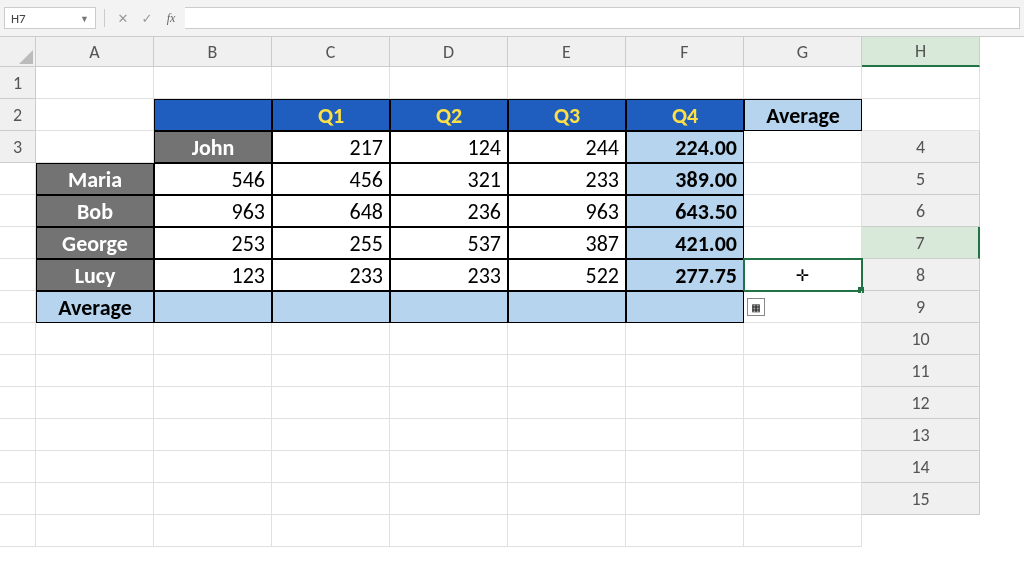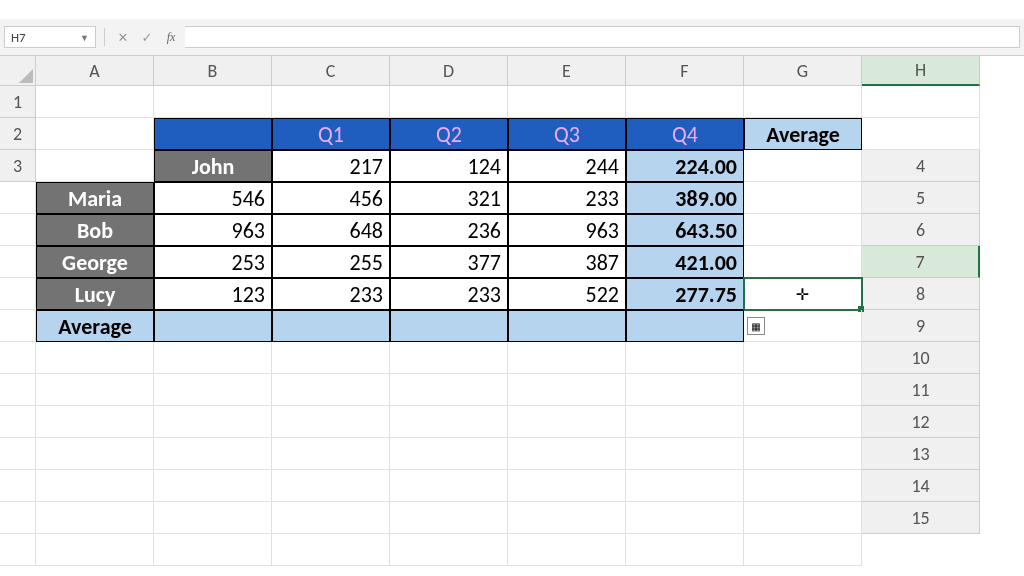--- a/index.html
+++ b/index.html
@@ -1,36 +1,36 @@
 <!DOCTYPE html>
 <html><head>
   <meta charset="utf-8">
   <style>
     * { box-sizing: border-box; margin: 0; padding: 0; }
     body { font-family: Calibri, Arial, sans-serif; background: #fff; overflow: hidden; width: 1024px; height: 576px; position: relative; }
     
-    .formula-bar { height: 28px; background: #f3f3f3; border-bottom: 1px solid #ccc; display: flex; align-items: center; padding: 18px 4px; gap: 4px; margin-top: 19px; }
+    .formula-bar { height: 28px; background: #f3f3f3; border-bottom: 1px solid #ccc; display: flex; align-items: center; padding: 18px 4px; gap: 4px; }
     .name-box { width: 92px; height: 22px; background: #fff; border: 1px solid #ccc; display: flex; align-items: center; padding: 0 6px; font-size: 13px; color: #444; justify-content: space-between; }
     .name-box-chevron { color: #777; font-size: 9px; }
     .fb-sep { width: 1px; height: 18px; background: #ccc; margin: 0 4px; }
     .fb-btn { width: 20px; height: 20px; display: flex; align-items: center; justify-content: center; color: #999; font-size: 13px; }
     .fx { font-style: italic; font-family: "Times New Roman", serif; color: #666; font-size: 12px; }
     .formula-input { flex: 1; height: 22px; background: #fff; border: 1px solid #ccc; border-left:none; padding: 0 6px; font-size: 13px; }
 
     .grid-wrap { display: grid; grid-template-columns: 36px repeat(8, 118px); }
     .corner { height: 30px; background: #f0f0f0; border-right: 1px solid #ccc; border-bottom: 1px solid #ccc; display:flex; align-items:flex-end; justify-content:flex-end; padding:2px; }
     .corner svg { width:14px; height:14px; }
     .col-head { height: 30px; background: #f0f0f0; border-right: 1px solid #ccc; border-bottom: 1px solid #ccc; display:flex; align-items:center; justify-content:center; font-size:18px; color:#555; }
     .col-head.active { background:#d8e9d9; border-bottom:2px solid #217346; }
     .row-head { height: 32px; background: #f0f0f0; border-right: 1px solid #ccc; border-bottom: 1px solid #ccc; display:flex; align-items:center; justify-content:center; font-size:18px; color:#555; }
     .row-head.active { background:#d8e9d9; border-right:2px solid #217346; }
 
     .cell { height: 32px; border-right: 1px solid #e0e0e0; border-bottom: 1px solid #e0e0e0; display:flex; align-items:center; padding:0 6px; font-size: 22px; position:relative; }
     .cell.db { border: 1px solid #000; }
-    .hdr-blue { background:#1f5dbe; color:#f0abfc; font-weight:normal; justify-content:center; }
+    .hdr-blue { background:#1f5dbe; color:#fde047; font-weight:bold; justify-content:center; }
     .hdr-avg { background:#b6d4ed; color:#000; font-weight:bold; justify-content:center; }
     .rname { background:#737373; color:#fff; font-weight:bold; justify-content:center; }
     .num { justify-content:flex-end; background:#fff;padding-left:20px; }
     .avg-cell { background:#b6d4ed; font-weight:bold; justify-content:flex-end;padding-left:21px; }
     .avg-row-name { background:#b6d4ed; font-weight:bold; justify-content:center; color:#000; }
     .avg-row-cell { background:#b6d4ed; }
     
     .selected { outline: 2px solid #217346; outline-offset:-1px; }
     .fill-handle { position:absolute; right:-3px; bottom:-3px; width:6px; height:6px; background:#217346; }
     .cursor-plus { position:absolute; font-size:16px; pointer-events:none; color:#000; }
@@ -113,21 +113,21 @@
   <div class="cell db num">236</div>
   <div class="cell db num">963</div>
   <div class="cell db avg-cell">643.50</div>
   <div class="cell"></div>
 
   <div class="row-head">6</div>
   <div class="cell"></div>
   <div class="cell db rname">George</div>
   <div class="cell db num">253</div>
   <div class="cell db num">255</div>
-  <div class="cell db num">377</div>
+  <div class="cell db num">537</div>
   <div class="cell db num">387</div>
   <div class="cell db avg-cell">421.00</div>
   <div class="cell"></div>
 
   <div class="row-head active">7</div>
   <div class="cell"></div>
   <div class="cell db rname">Lucy</div>
   <div class="cell db num">123</div>
   <div class="cell db num">233</div>
   <div class="cell db num">233</div>

